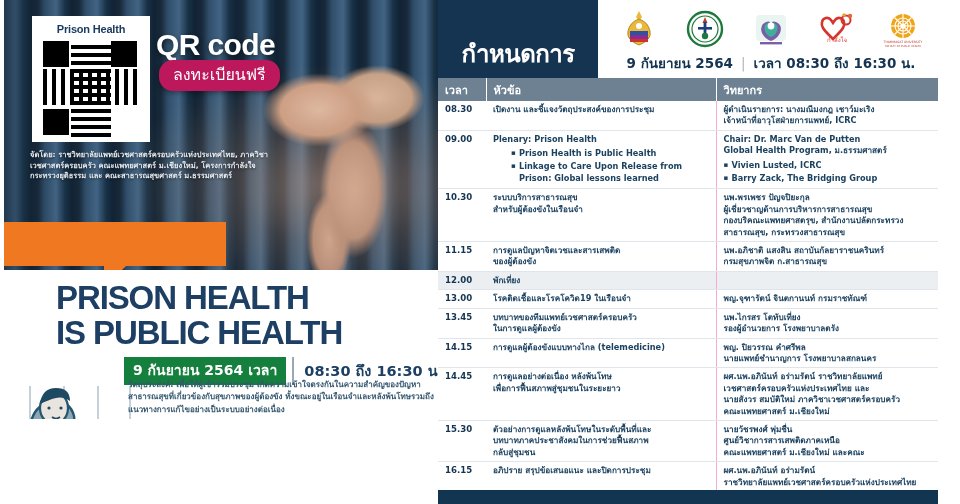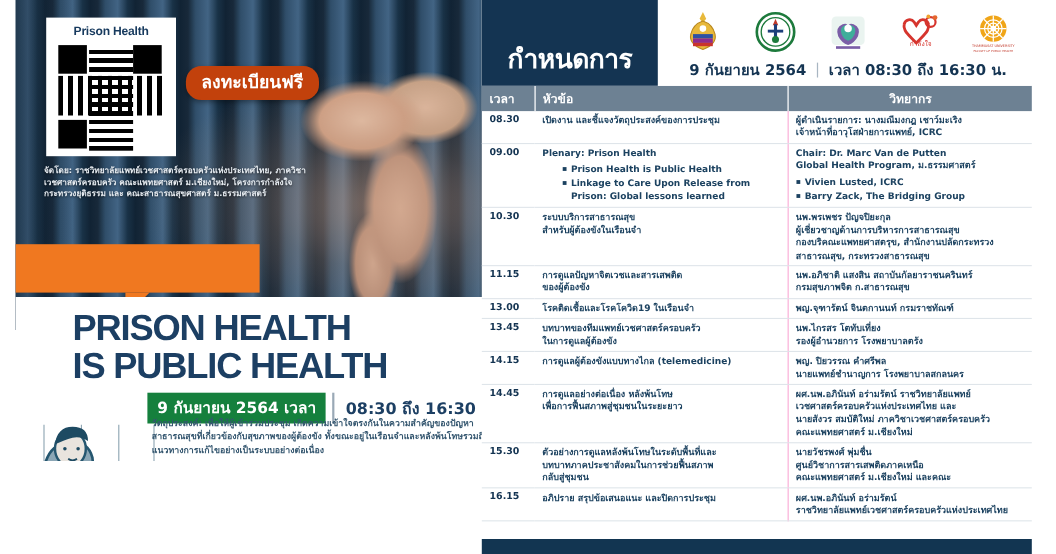--- a/index.html
+++ b/index.html
@@ -11,21 +11,21 @@
   }
   #poster {
     position: relative;
     width: 960px; height: 504px;
     background: #ffffff;
     overflow: hidden;
   }
 
   
   #left-panel {
-    position: absolute; left: 14px; top: 0;
+    position: absolute; left: 4px; top: 0;
     width: 460px; height: 419px;
     overflow: hidden;
   }
   
   #bars-photo {
     position: absolute; left: 0; top: 0;
     width: 460px; height: 300px;
     background:
       linear-gradient(90deg,
         rgba(20,40,60,.55) 0%, rgba(20,40,60,.15) 6%,
@@ -98,22 +98,22 @@
   }
   #qrcode-head {
     position: absolute; left: 152px; top: 28px;
     color: #ffffff; font-size: 30px; font-weight: bold;
     font-family: "Liberation Sans", sans-serif;
     letter-spacing: -.6px;
     text-shadow: 0 2px 5px rgba(0,0,0,.45);
   }
   #qrcode-badge {
     position: absolute; left: 155px; top: 60px;
-    background: #c2410c; color: #fff;
-    font-size: 16px; font-weight: bold;
+    background: #be185d; color: #fff;
+    font-size: 16px; font-weight: normal;
     padding: 2px 14px 4px 14px;
     border-radius: 14px;
     box-shadow: 0 2px 5px rgba(0,0,0,.35);
   }
 
   
   #bubble {
     position: absolute; left: 0; top: 222px;
     width: 222px; height: 44px;
     background: #f07820;
@@ -231,21 +231,21 @@
   #sched col.c-topic { width: 230px; }
   #sched col.c-spk { width: 222px; }
   #sched thead th {
     background: #6d8193; color: #ffffff;
     font-size: 11px; font-weight: bold;
     text-align: left;
     padding: 3px 6px 2px 7px;
     font-family: "DejaVu Sans", sans-serif;
     border-right: 1px solid #ffffff;
   }
-  #sched thead th:last-child { border-right: none; text-align: center; }
+  #sched thead th:last-child { border-right: none; }
   #sched tbody td {
     font-size: 8.2px; line-height: 11.4px;
     color: #1c4260; vertical-align: top;
     padding: 3px 6px 3px 7px;
     border-bottom: 1px solid #dfe5ea;
     font-weight: bold;
   }
   #sched tbody td.time { color: #143452; font-size: 8.6px; white-space: nowrap; }
   #sched tbody td.topic { border-right: 1px solid #f9a8d4; }
   #sched tbody tr.break td { background: #eceff2; }
@@ -272,20 +272,21 @@
 
     <div id="bars-photo">
       <div id="hands"></div>
     </div>
 
     <div id="qr-card">
       <div id="qr-title">Prison Health</div>
       <div id="qr-code"></div>
     </div>
 
+    <div id="qrcode-head">QR code</div>
     <div id="qrcode-badge">ลงทะเบียนฟรี</div>
 
     <div id="qr-text">จัดโดย: ราชวิทยาลัยแพทย์เวชศาสตร์ครอบครัวแห่งประเทศไทย, ภาควิชาเวชศาสตร์ครอบครัว คณะแพทยศาสตร์ ม.เชียงใหม่, โครงการกำลังใจ กระทรวงยุติธรรม และ คณะสาธารณสุขศาสตร์ ม.ธรรมศาสตร์</div>
 
     <div id="bubble"></div>
     <div id="bubble-tail"></div>
 
     <div id="lower-white"></div>
 
     <svg id="person" viewBox="0 0 160 112">
@@ -537,20 +538,27 @@
             <td class="time">11.15</td>
             <td class="topic">
               <div>การดูแลปัญหาจิตเวชและสารเสพติด</div>
               <div>ของผู้ต้องขัง</div>
             </td>
             <td class="speaker">
               <div>นพ.อภิชาติ แสงสิน  สถาบันกัลยาราชนครินทร์</div>
               <div>กรมสุขภาพจิต ก.สาธารณสุข</div>
             </td>
           </tr>
+          <tr class="break">
+            <td class="time">12.00</td>
+            <td class="topic">
+              <div>พักเที่ยง</div>
+            </td>
+            <td class="speaker"></td>
+          </tr>
           <tr>
             <td class="time">13.00</td>
             <td class="topic">
               <div>โรคติดเชื้อและโรคโควิด19 ในเรือนจำ</div>
             </td>
             <td class="speaker">
               <div>พญ.จุฑารัตน์ จินตกานนท์  กรมราชทัณฑ์</div>
             </td>
           </tr>
           <tr>

